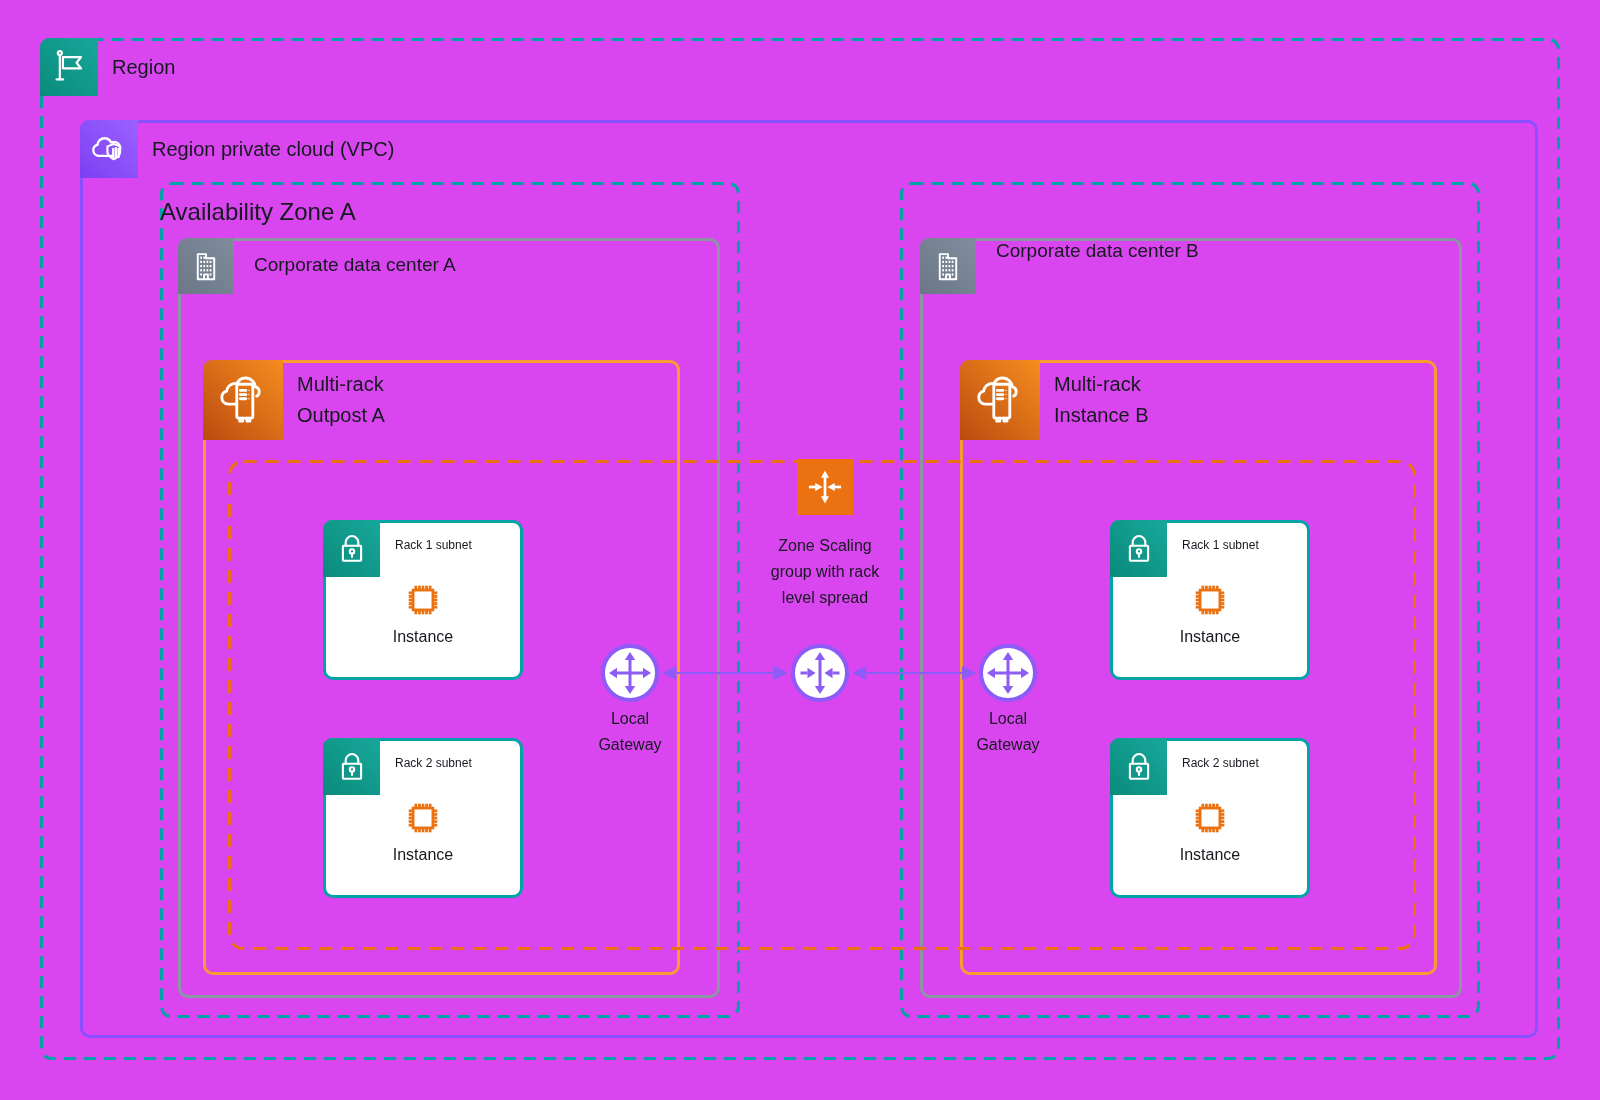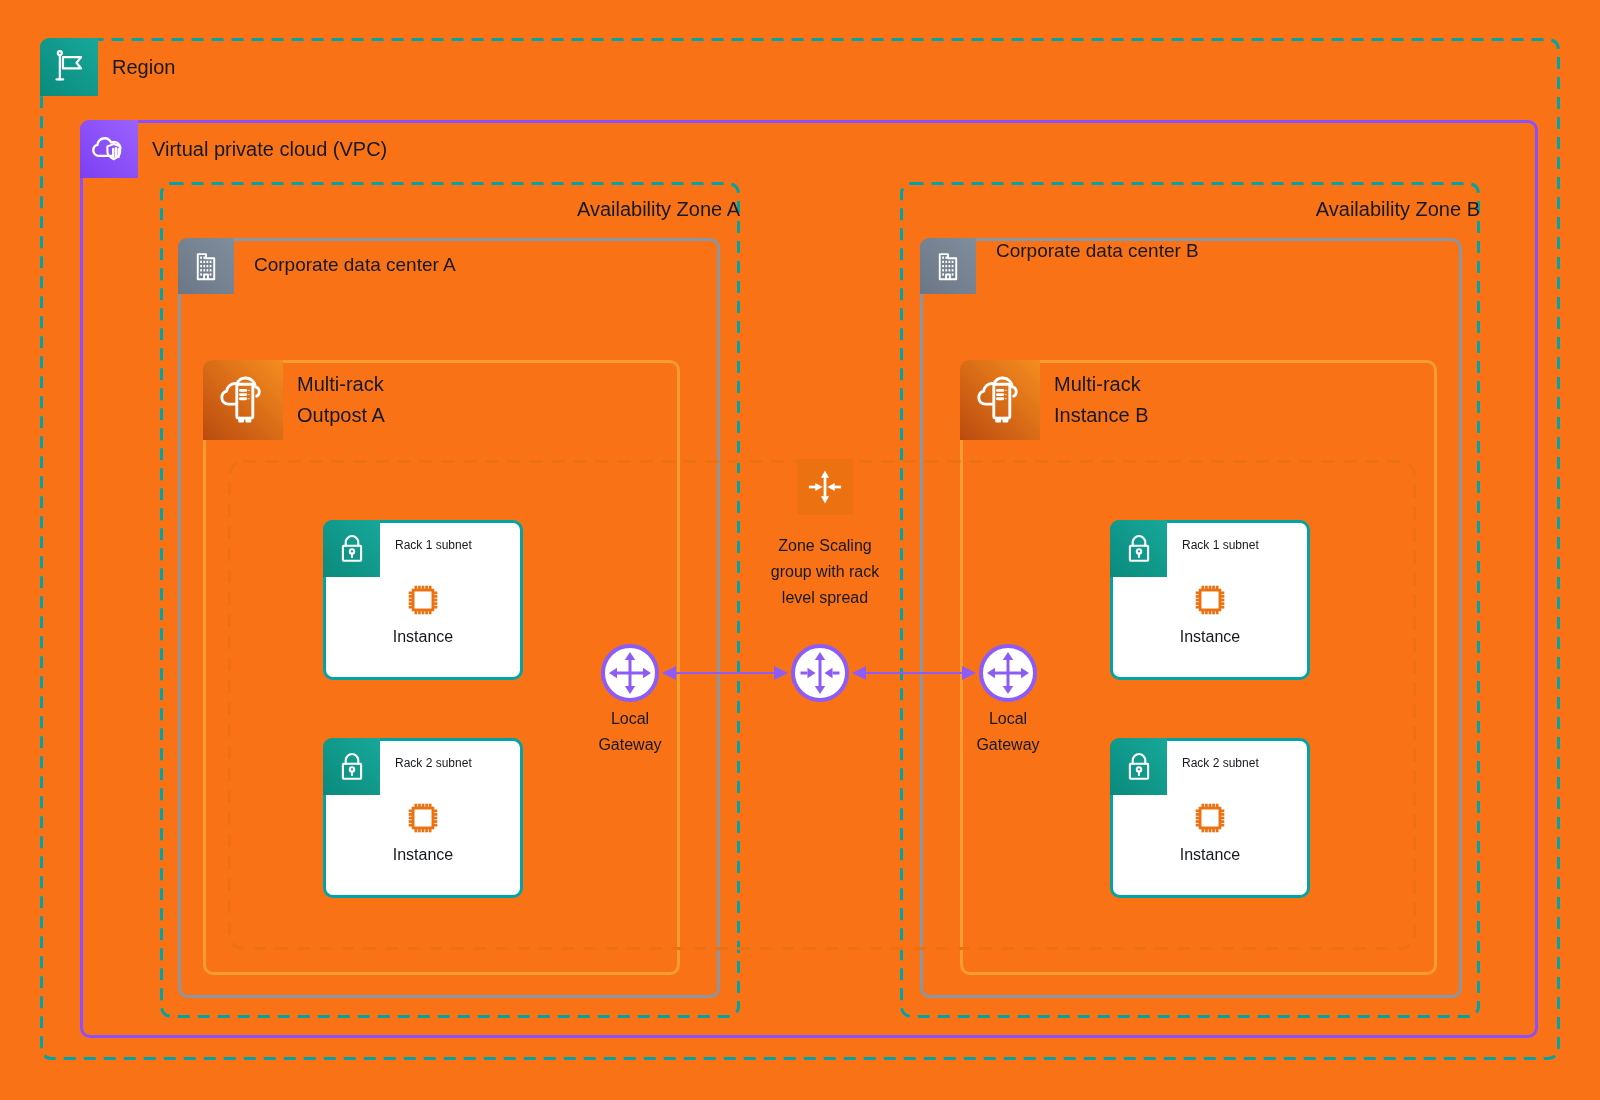--- a/index.html
+++ b/index.html
@@ -1,35 +1,35 @@
 <!DOCTYPE html>
 <html><head>
 <meta charset="utf-8">
 <style>
   *{margin:0;padding:0;box-sizing:border-box}
   html,body{background:#ffffff}
-  .canvas{position:relative;width:1600px;height:1100px;background:#f97316;
+  .canvas{position:relative;width:1600px;height:1100px;background:#d946ef;
           font-family:"Liberation Sans",sans-serif;color:#16191F;overflow:hidden}
   .abs{position:absolute}
   svg.abs{display:block}
   .box{position:absolute}
   .vpc-box{border:3px solid #8C4FFF;border-radius:10px}
   .dc-box{border:3px solid #8A96A3;border-radius:10px}
   .outpost-box{border:3px solid #F79B33;border-radius:10px}
   .subnet-box{border:3px solid #00A4A6;border-radius:10px;background:#fff}
   .badge{position:absolute;display:flex;align-items:center;justify-content:center;
          border-radius:9px 0 0 0}
   .badge-teal{background:linear-gradient(45deg,#0A8A7C,#17A89A)}
   .badge-purple{background:linear-gradient(45deg,#7C3FF2,#9B62FF)}
   .badge-gray{background:linear-gradient(45deg,#6B7787,#808D9C)}
   .badge-orangegrad{background:linear-gradient(45deg,#BA4B0F,#F68D1F)}
   .badge-orange{background:#EC7211}
   .lbl{position:absolute;white-space:nowrap}
   .h-label{font-size:20px;line-height:24px}
-  .az-title{font-size:20px;text-align:right}
+  .az-title{font-size:24px;text-align:left}
   .dc-label{font-size:19px}
   .outpost-label{font-size:20px;line-height:31px}
   .subnet-label{font-size:12px}
   .center-label{font-size:16px;line-height:26px;text-align:center}
   .instance-label{font-size:16px;text-align:center}
 </style>
 </head>
 <body>
 
 <div class="canvas">
@@ -50,21 +50,21 @@
   <div class="box vpc-box" style="left:80px;top:120px;width:1458px;height:918px"></div>
   <div class="badge badge-purple" style="left:80px;top:120px;width:58px;height:58px">
     <svg width="46" height="46" viewBox="0 0 24 24" fill="none" stroke="#fff" stroke-width="1.2" stroke-linecap="round" stroke-linejoin="round">
       <path d="M13.6 15.6 H6.7 C5.1 15.6 3.8 14.3 3.8 12.7 C3.8 11.4 4.7 10.2 6 9.9 C6.1 7.9 7.7 6.4 9.7 6.4 C11.2 6.4 12.5 7.3 13.1 8.6 C13.5 8.4 14 8.3 14.5 8.3 C16.3 8.3 17.8 9.7 17.9 11.5"></path>
       <path d="M16.6 10.9 l3.6 -1.4 3.6 1.4 v3.1 c0 2.6 -3.6 4.2 -3.6 4.2 s-3.6 -1.6 -3.6 -4.2 z" transform="translate(-4.1,0.6) scale(0.92)"></path>
       <line x1="14.2" y1="12" x2="14.2" y2="16.2"></line>
       <line x1="15.6" y1="11.6" x2="15.6" y2="16.6"></line>
       <line x1="17" y1="12" x2="17" y2="16.2"></line>
     </svg>
   </div>
-  <div class="lbl h-label" style="left:152px;top:137px">Virtual private cloud (VPC)</div>
+  <div class="lbl h-label" style="left:152px;top:137px">Region private cloud (VPC)</div>
 
   <svg class="abs" style="left:160px;top:182px" width="580" height="836">
     <rect x="1.5" y="1.5" width="577" height="833" rx="10" fill="none" stroke="#00A4A6" stroke-width="3" stroke-dasharray="12 8"></rect>
   </svg>
   <div class="lbl az-title" style="left:160px;top:198px;width:580px">Availability Zone A</div>
 
   <div class="box dc-box" style="left:178px;top:238px;width:542px;height:760px"></div>
   <div class="badge badge-gray" style="left:178px;top:238px;width:56px;height:56px">
     <svg width="42" height="42" viewBox="0 0 24 24" fill="none" stroke="#fff" stroke-width="1.1" stroke-linejoin="round">
       <path d="M7.3 19.6 V5.2 H12 V7.6 H16.7 V19.6 Z"></path>
@@ -108,21 +108,20 @@
     </svg>
   </div>
   <div class="lbl outpost-label" style="left:297px;top:369px">
     <div>Multi-rack</div>
     <div>Outpost A</div>
   </div>
 
   <svg class="abs" style="left:900px;top:182px" width="580" height="836">
     <rect x="1.5" y="1.5" width="577" height="833" rx="10" fill="none" stroke="#00A4A6" stroke-width="3" stroke-dasharray="12 8"></rect>
   </svg>
-  <div class="lbl az-title" style="left:900px;top:198px;width:580px">Availability Zone B</div>
 
   <div class="box dc-box" style="left:920px;top:238px;width:542px;height:760px"></div>
   <div class="badge badge-gray" style="left:920px;top:238px;width:56px;height:56px">
     <svg width="42" height="42" viewBox="0 0 24 24" fill="none" stroke="#fff" stroke-width="1.1" stroke-linejoin="round">
       <path d="M7.3 19.6 V5.2 H12 V7.6 H16.7 V19.6 Z"></path>
       <path d="M10.9 19.6 V16.9 H13.1 V19.6"></path>
       <g stroke="none" fill="#fff">
         <rect x="8.7" y="6.6" width="1" height="1.3"></rect>
           <rect x="10.5" y="6.6" width="1" height="1.3"></rect>
         <rect x="8.7" y="9" width="1" height="1.3"></rect>

